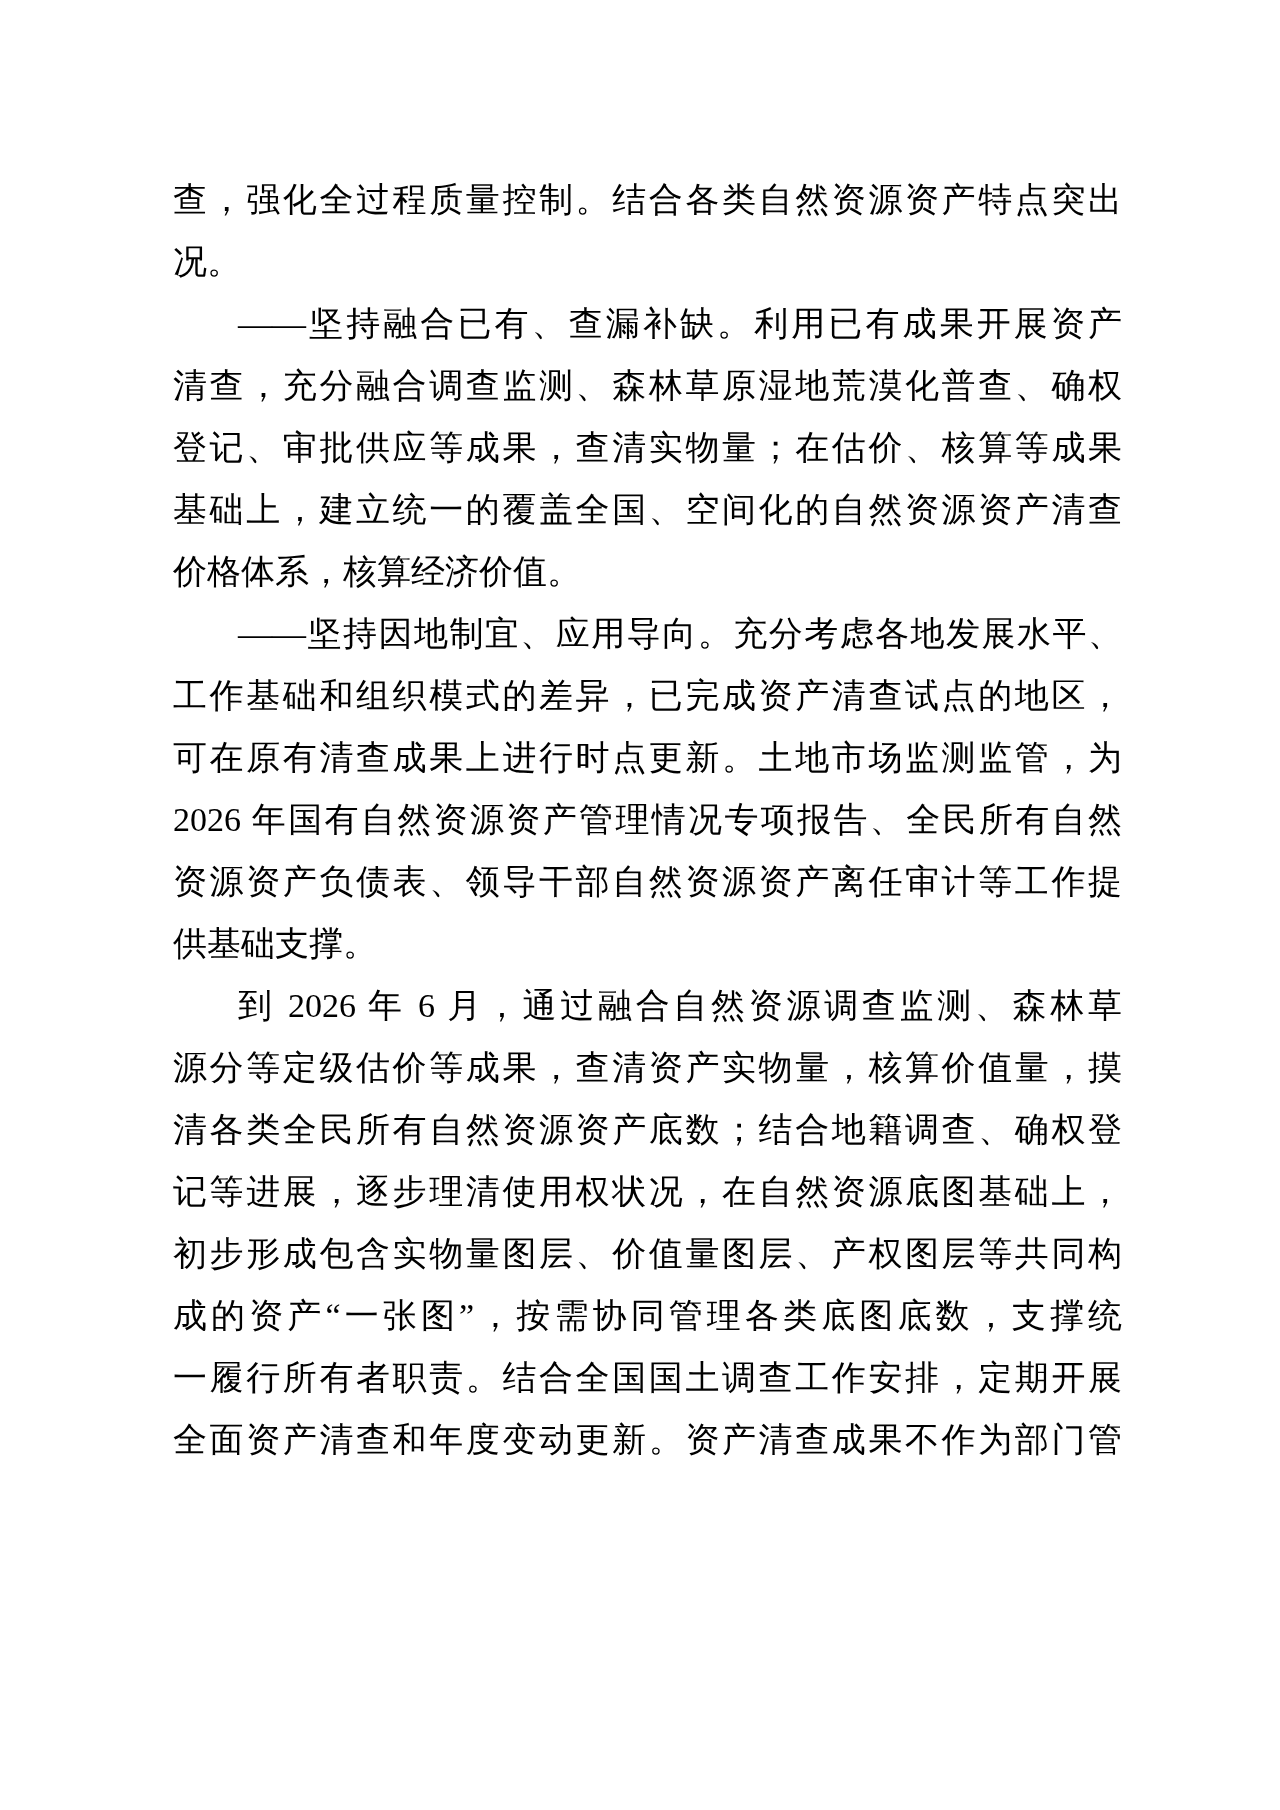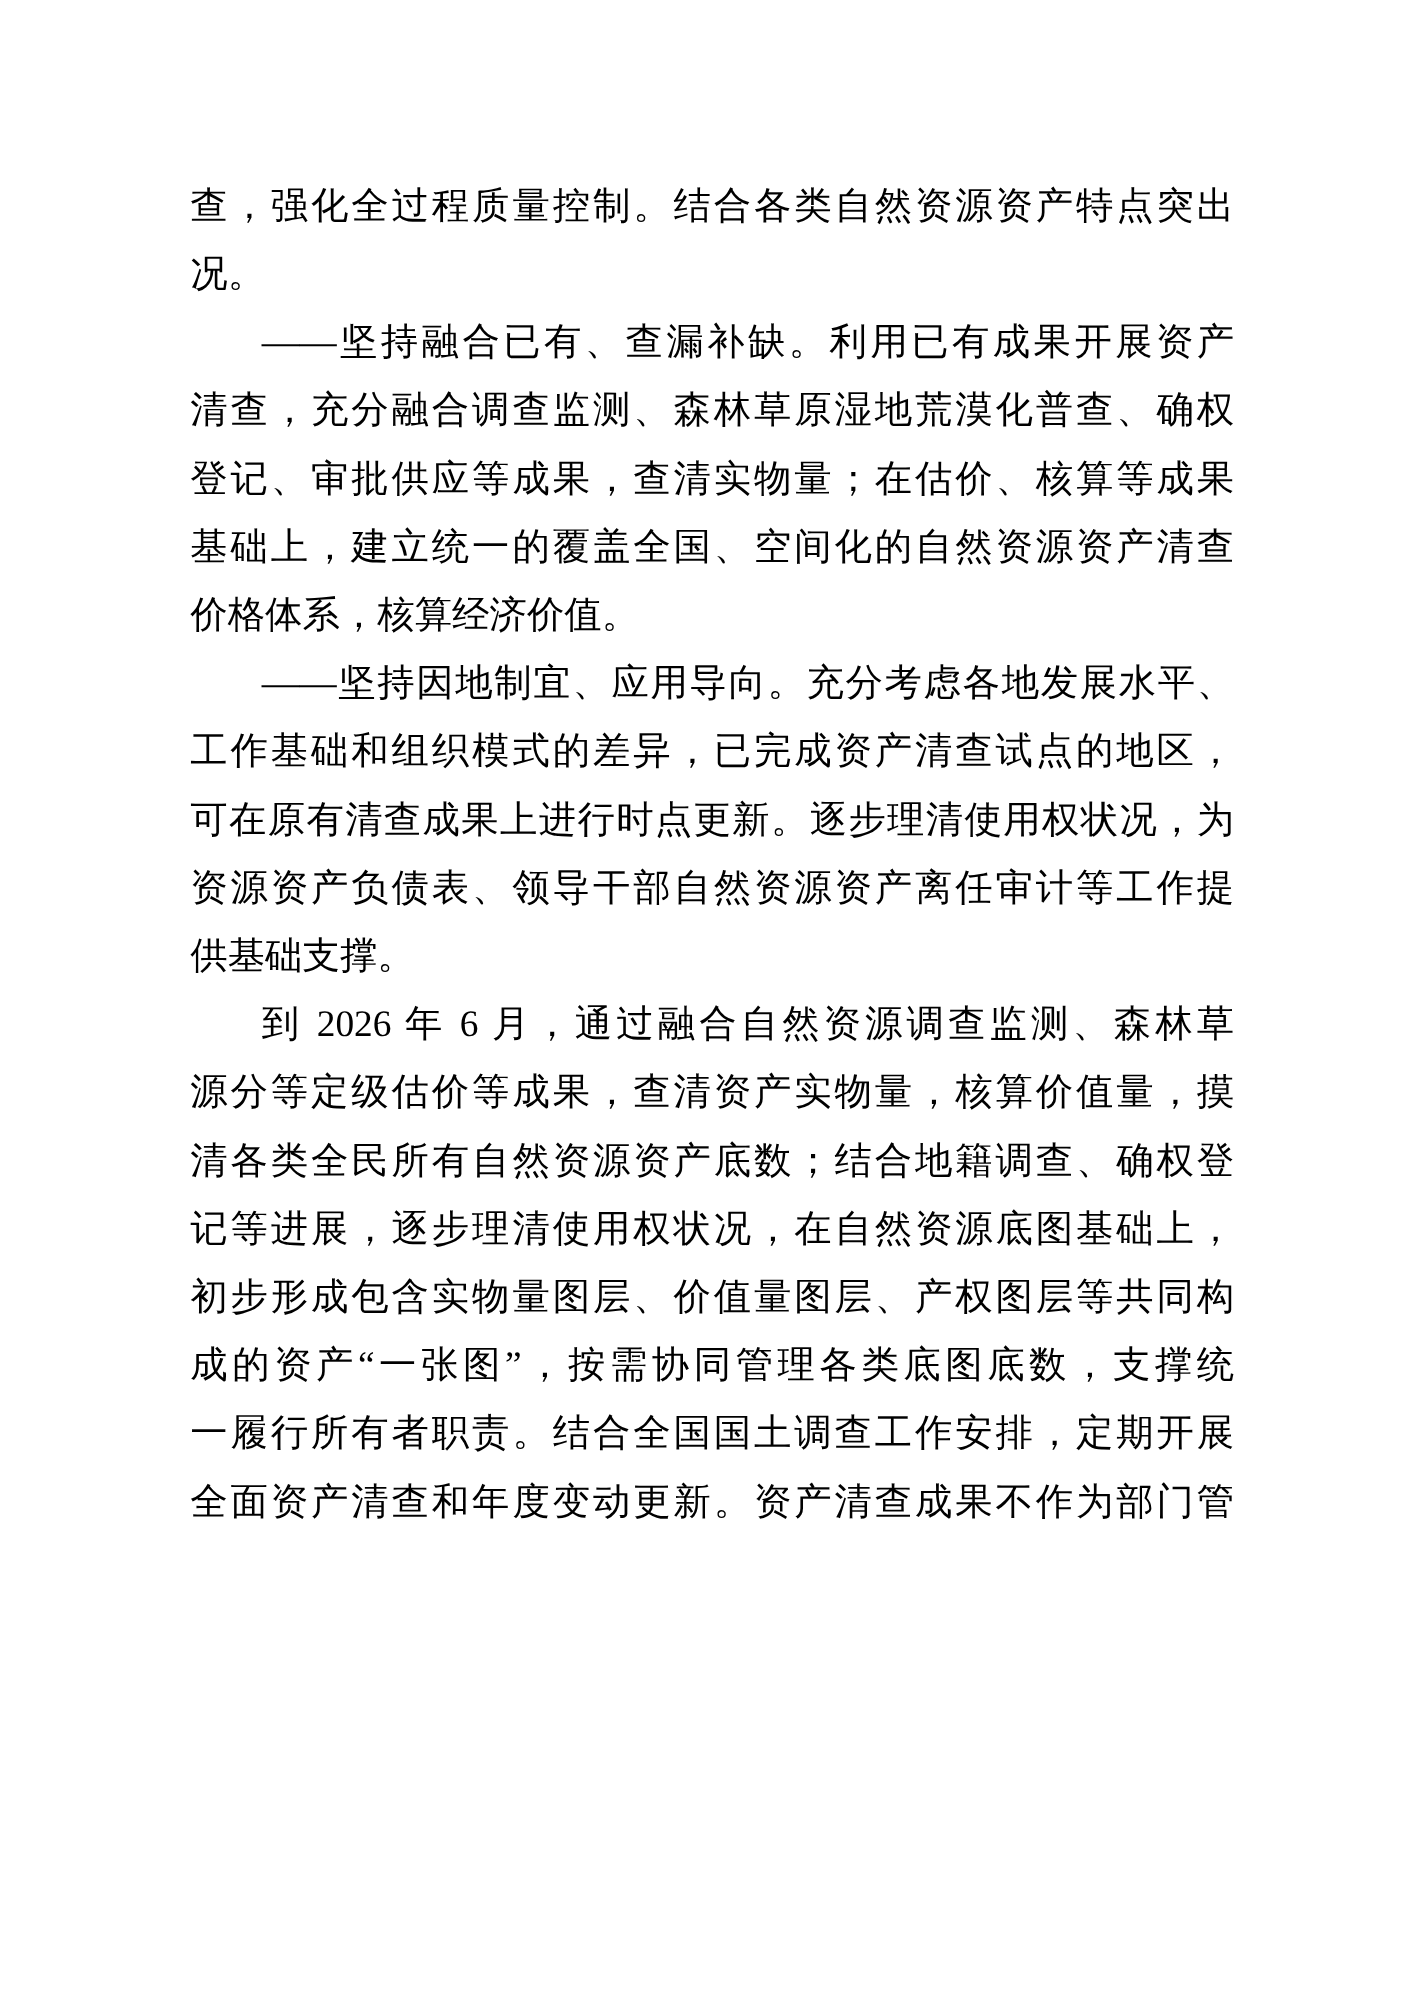--- a/index.html
+++ b/index.html
@@ -8,20 +8,21 @@
     background: #ffffff;
   }
   .page {
     position: relative;
     width: 1280px;
     height: 1486px;
     background: #ffffff;
     overflow: hidden;
     font-family: "Liberation Serif", "DejaVu Serif", serif;
     color: #000000;
+    margin-top: 12px;
   }
   .textcol {
     position: absolute;
     left: 173px;
     top: 157px;
     width: 949px;
     font-size: 34px;
     line-height: 62px;
     color: #000000;
   }
@@ -60,21 +61,22 @@
   <div class="textcol" id="body-text">
       <div class="line"><span>查，强化全过程质量控制。结合各类自然资源资产特点突出</span></div>
       <div class="line lastleft"><span>况。</span></div>
       <div class="line indent"><b>——坚持融合已有、查漏补缺。</b><span>利用已有成果开展资产</span></div>
       <div class="line"><span>清查，充分融合调查监测、森林草原湿地荒漠化普查、确权</span></div>
       <div class="line"><span>登记、审批供应等成果，查清实物量；在估价、核算等成果</span></div>
       <div class="line"><span>基础上，建立统一的覆盖全国、空间化的自然资源资产清查</span></div>
       <div class="line lastleft"><span>价格体系，核算经济价值。</span></div>
       <div class="line indent"><b>——坚持因地制宜、应用导向。</b><span>充分考虑各地发展水平、</span></div>
       <div class="line"><span>工作基础和组织模式的差异，已完成资产清查试点的地区，</span></div>
-      <div class="line"><span>可在原有清查成果上进行时点更新。逐步理清使用权状况，为</span></div>
+      <div class="line"><span>可在原有清查成果上进行时点更新。土地市场监测监管，为</span></div>
+      <div class="line"><span>2026 年国有自然资源资产管理情况专项报告、全民所有自然</span></div>
       <div class="line"><span>资源资产负债表、领导干部自然资源资产离任审计等工作提</span></div>
       <div class="line lastleft"><span>供基础支撑。</span></div>
       <div class="line indent"><span>到 2026 年 6 月，通过融合自然资源调查监测、森林草</span></div>
       <div class="line"><span>源分等定级估价等成果，查清资产实物量，核算价值量，摸</span></div>
       <div class="line"><span>清各类全民所有自然资源资产底数；结合地籍调查、确权登</span></div>
       <div class="line"><span>记等进展，逐步理清使用权状况，在自然资源底图基础上，</span></div>
       <div class="line"><span>初步形成包含实物量图层、价值量图层、产权图层等共同构</span></div>
       <div class="line"><span>成的资产“一张图”，按需协同管理各类底图底数，支撑统</span></div>
       <div class="line"><span>一履行所有者职责。结合全国国土调查工作安排，定期开展</span></div>
       <div class="line"><span>全面资产清查和年度变动更新。资产清查成果不作为部门管</span></div>

